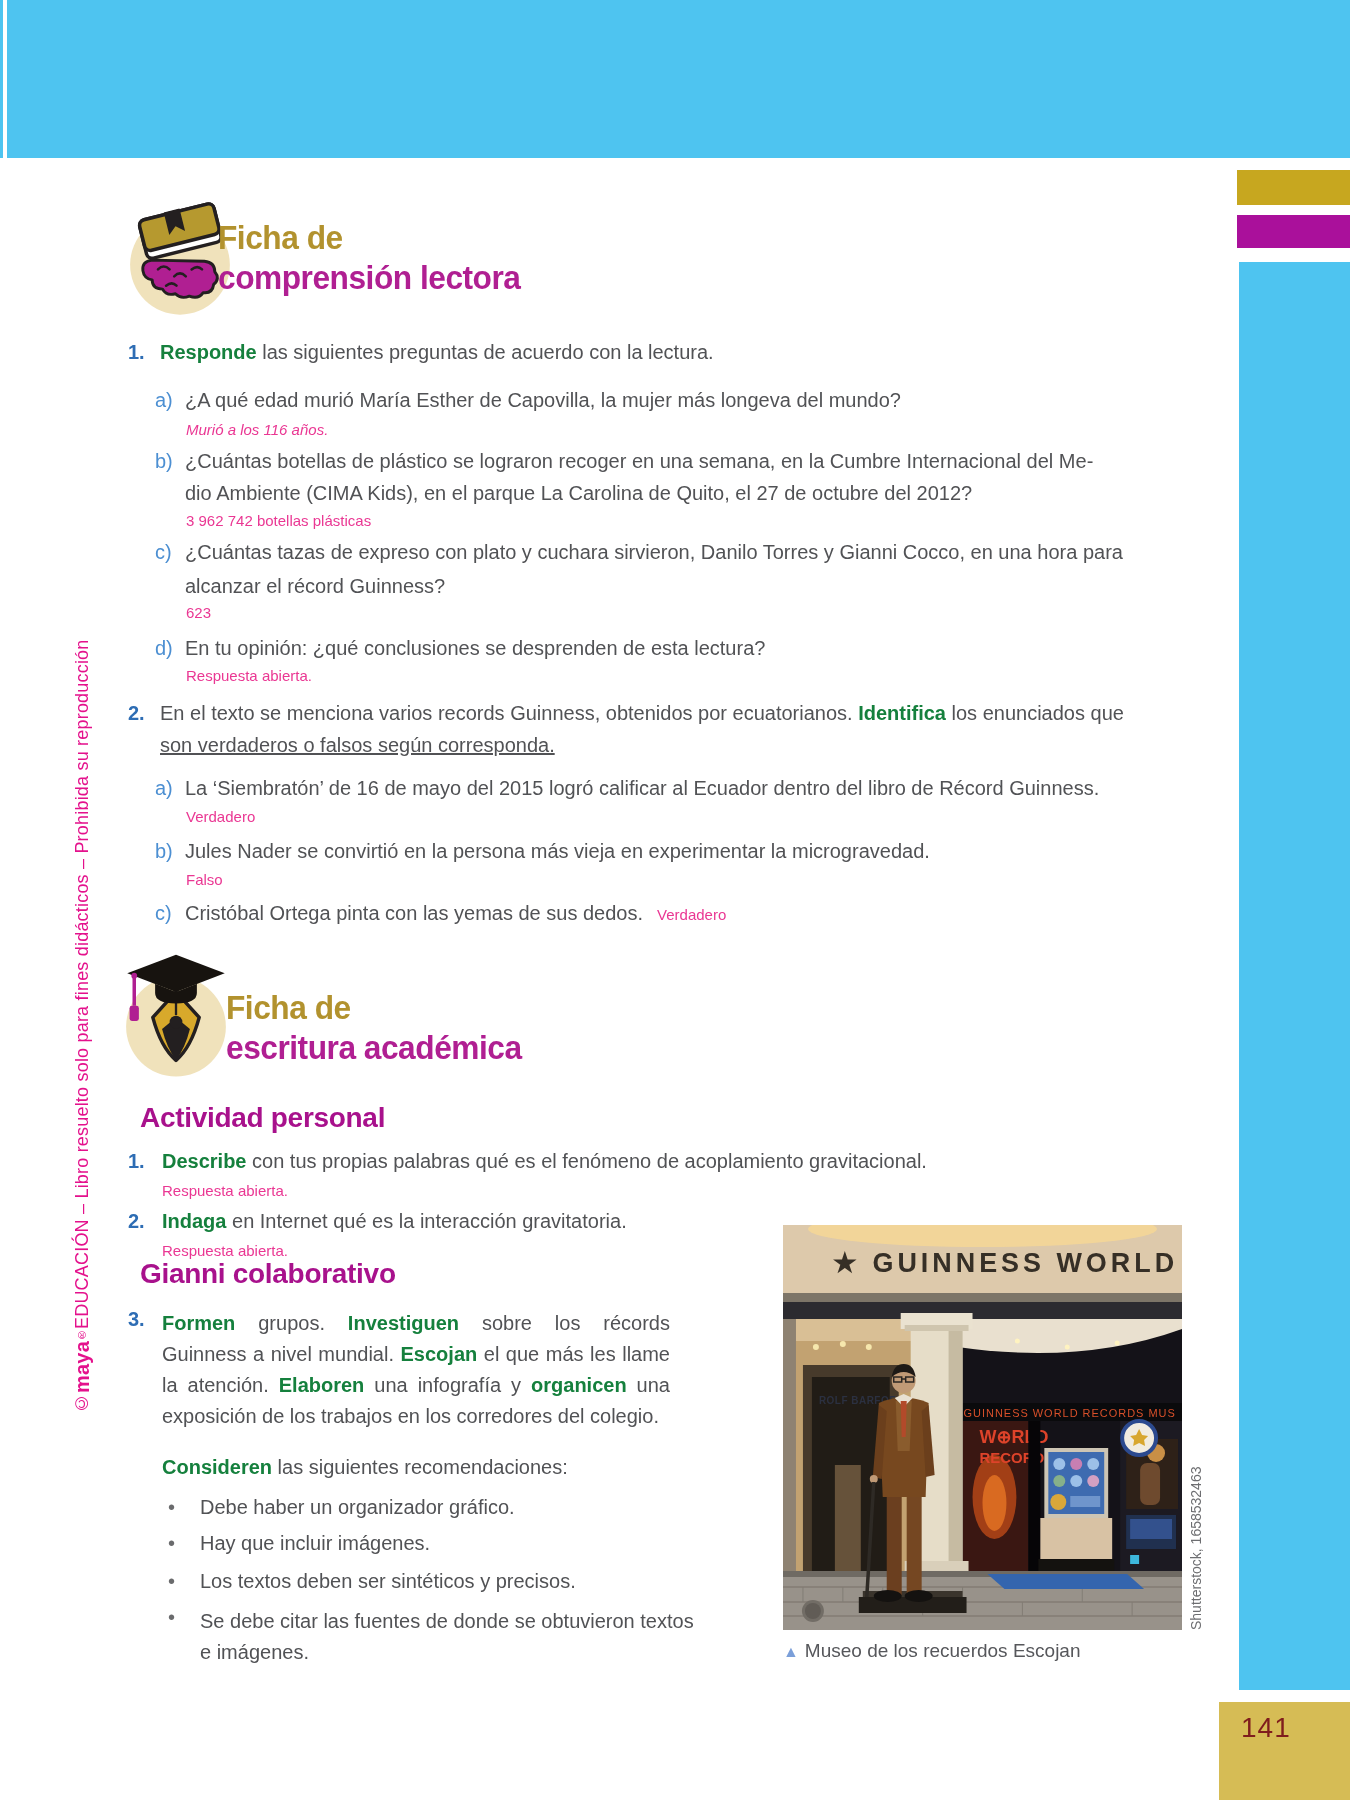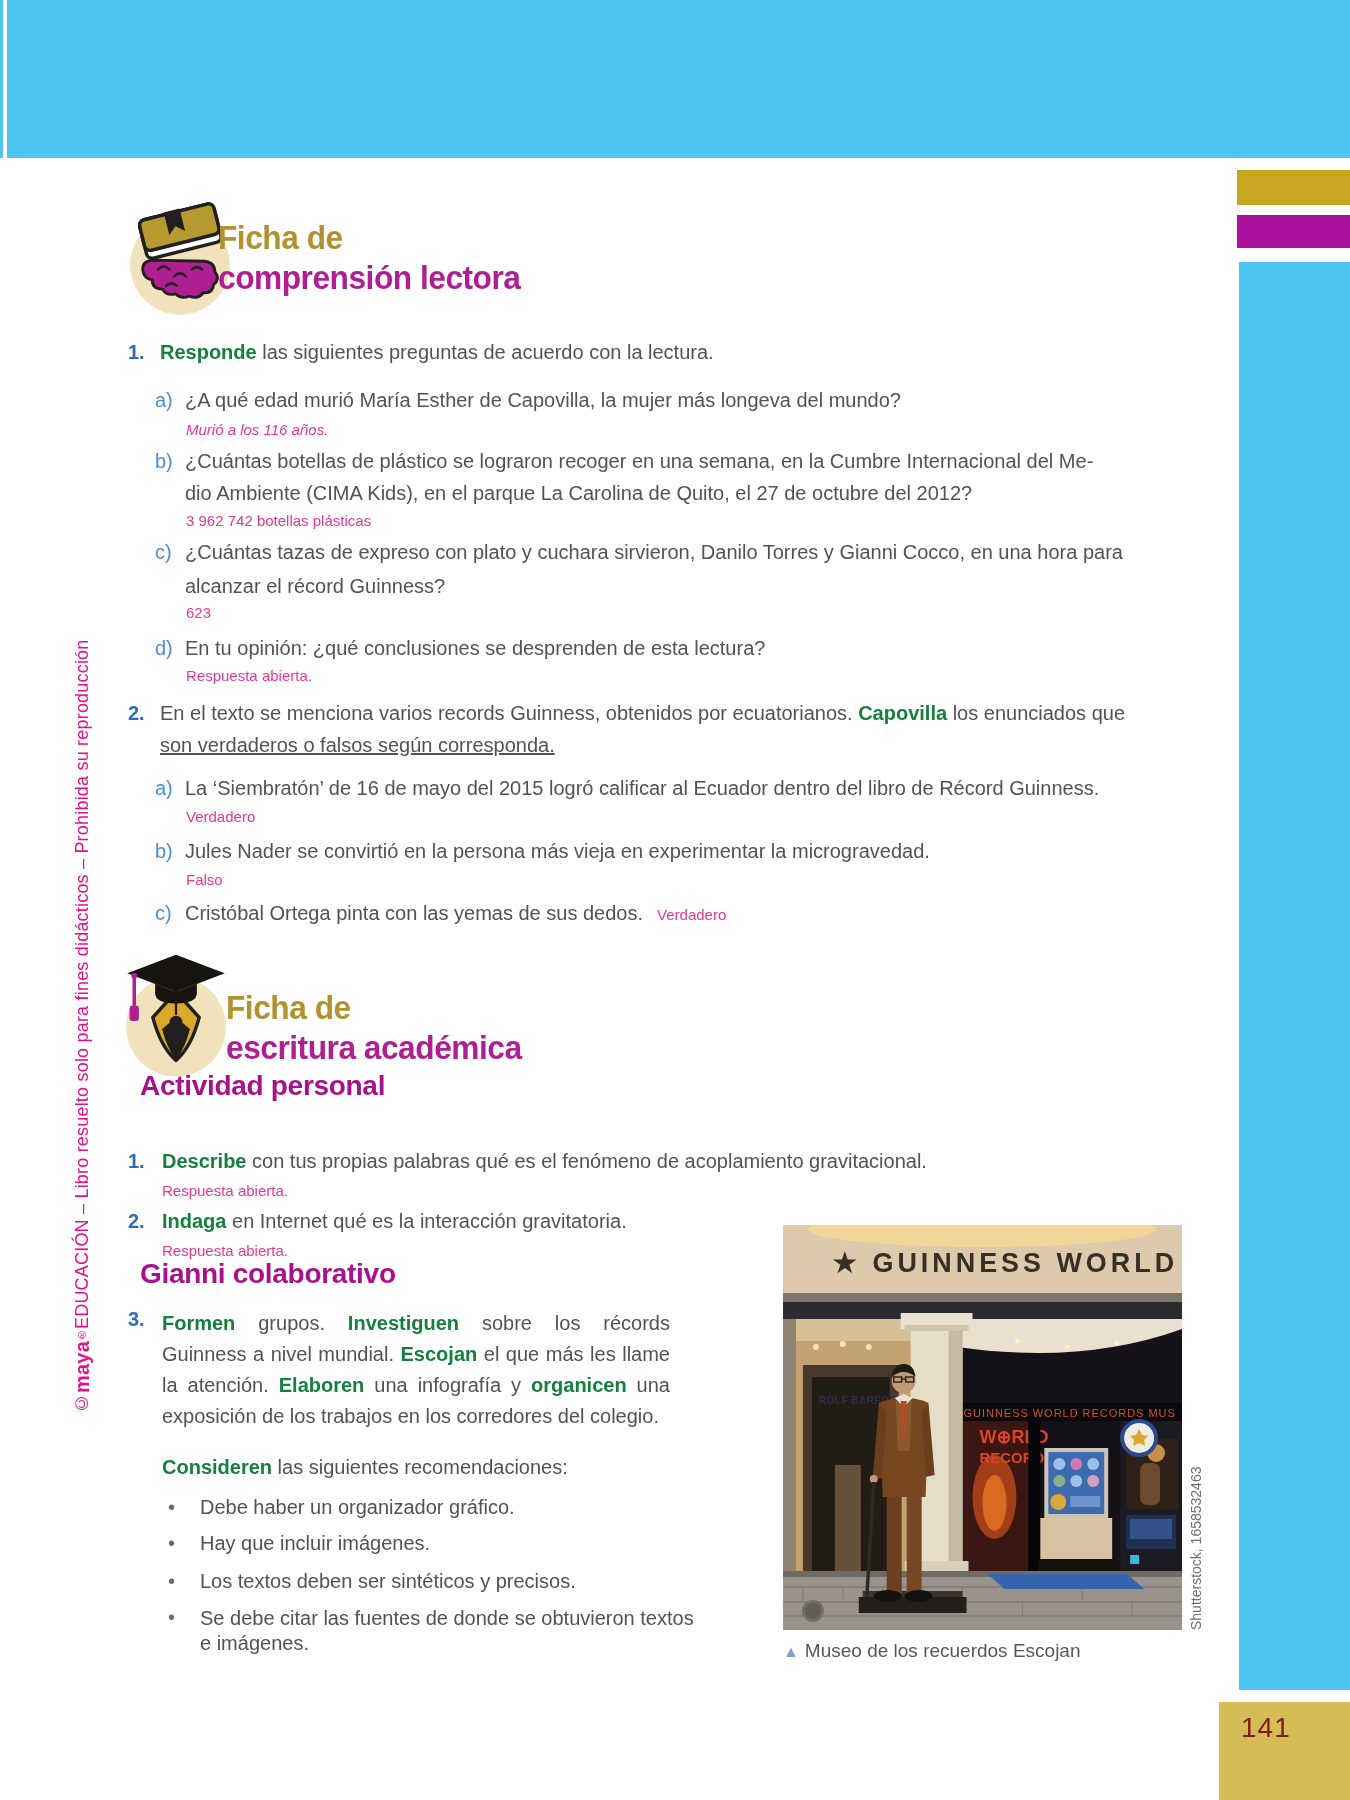--- a/index.html
+++ b/index.html
@@ -103,21 +103,21 @@
 </div>
 <div class="t" style="left:185px; top:575px;">alcanzar el récord Guinness?</div>
 <div class="ans" style="left:186px; top:604px;">623</div>
 
 <div class="t" style="left:155px; top:637px;">
   <span class="letter">d)</span><span>En tu opinión: ¿qué conclusiones se desprenden de esta lectura?</span>
 </div>
 <div class="ans" style="left:186px; top:667px;">Respuesta abierta.</div>
 
 <div class="t" style="left:128px; top:702px;">
-  <span class="num" style="display:inline-block;width:32px;">2.</span><span>En el texto se menciona varios records Guinness, obtenidos por ecuatorianos. <b>Capovilla</b> los enunciados que</span>
+  <span class="num" style="display:inline-block;width:32px;">2.</span><span>En el texto se menciona varios records Guinness, obtenidos por ecuatorianos. <b>Identifica</b> los enunciados que</span>
 </div>
 <div class="t" style="left:160px; top:734px;text-decoration:underline;">son verdaderos o falsos según corresponda.</div>
 
 <div class="t" style="left:155px; top:777px;">
   <span class="letter">a)</span><span>La ‘Siembratón’ de 16 de mayo del 2015 logró calificar al Ecuador dentro del libro de Récord Guinness.</span>
 </div>
 <div class="ans" style="left:186px; top:808px;">Verdadero</div>
 
 <div class="t" style="left:155px; top:840px;">
   <span class="letter">b)</span><span>Jules Nader se convirtió en la persona más vieja en experimentar la microgravedad.</span>
@@ -138,21 +138,21 @@
     <path d="M50 2 L92 18 L50 34 L8 18 Z" fill="#17130f"></path>
     <path d="M32 27 v8 q0 9 18 9 q18 0 18 -9 v-8 L50 34 Z" fill="#17130f"></path>
     <circle cx="14" cy="20" r="2.5" fill="#b01f92"></circle>
     <path d="M14 20 v26" stroke="#b01f92" stroke-width="3"></path>
     <rect x="10" y="46" width="8" height="13" rx="2" fill="#b01f92"></rect>
   </svg>
 </div>
 <div class="abs fiche-title t-gold" style="left:226px; top:988px;">Ficha de</div>
 <div class="abs fiche-title t-magenta" style="left:226px; top:1028px;">escritura académica</div>
 
-<div class="h-magenta" style="left:140px; top:1070px;">Actividad personal</div>
+<div class="h-magenta" style="left:140px; top:1102px;">Actividad personal</div>
 
 <div class="t" style="left:128px; top:1150px;">
   <span class="num" style="display:inline-block;width:34px;">1.</span><span><b>Describe</b> con tus propias palabras qué es el fenómeno de acoplamiento gravitacional.</span>
 </div>
 <div class="ans" style="left:162px; top:1182px;">Respuesta abierta.</div>
 
 <div class="t" style="left:128px; top:1210px;">
   <span class="num" style="display:inline-block;width:34px;">2.</span><span><b>Indaga</b> en Internet qué es la interacción gravitatoria.</span>
 </div>
 <div class="ans" style="left:162px; top:1242px;">Respuesta abierta.</div>
@@ -170,21 +170,21 @@
   <span class="bullet-dot">•</span><span>Debe haber un organizador gráfico.</span>
 </div>
 <div class="t" style="left:168px; top:1532px;">
   <span class="bullet-dot">•</span><span>Hay que incluir imágenes.</span>
 </div>
 <div class="t" style="left:168px; top:1570px;">
   <span class="bullet-dot">•</span><span>Los textos deben ser sintéticos y precisos.</span>
 </div>
 <div class="t" style="left:168px; top:1606px;">
   <span class="bullet-dot abs" style="left:0;top:0;">•</span>
-  <div class="wrap" style="margin-left:32px; width:505px; line-height:25px;">Se debe citar las fuentes de donde se obtuvieron textos e imágenes.</div>
+  <div class="wrap" style="margin-left:32px; width:505px; line-height:31px;">Se debe citar las fuentes de donde se obtuvieron textos e imágenes.</div>
 </div>
 
 <div class="abs photo">
   <svg width="399" height="405" viewBox="0 0 400 405" preserveAspectRatio="none" font-family="Liberation Sans, sans-serif">
     <rect width="400" height="405" fill="#0f0e11"></rect>
 
     <rect width="400" height="70" fill="#ddc9ab"></rect>
     <ellipse cx="200" cy="4" rx="175" ry="18" fill="#f6d795" opacity="0.85"></ellipse>
     <text x="50" y="47" font-size="27" font-weight="bold" letter-spacing="4" fill="#362f26">★ GUINNESS WORLD O</text>
 

